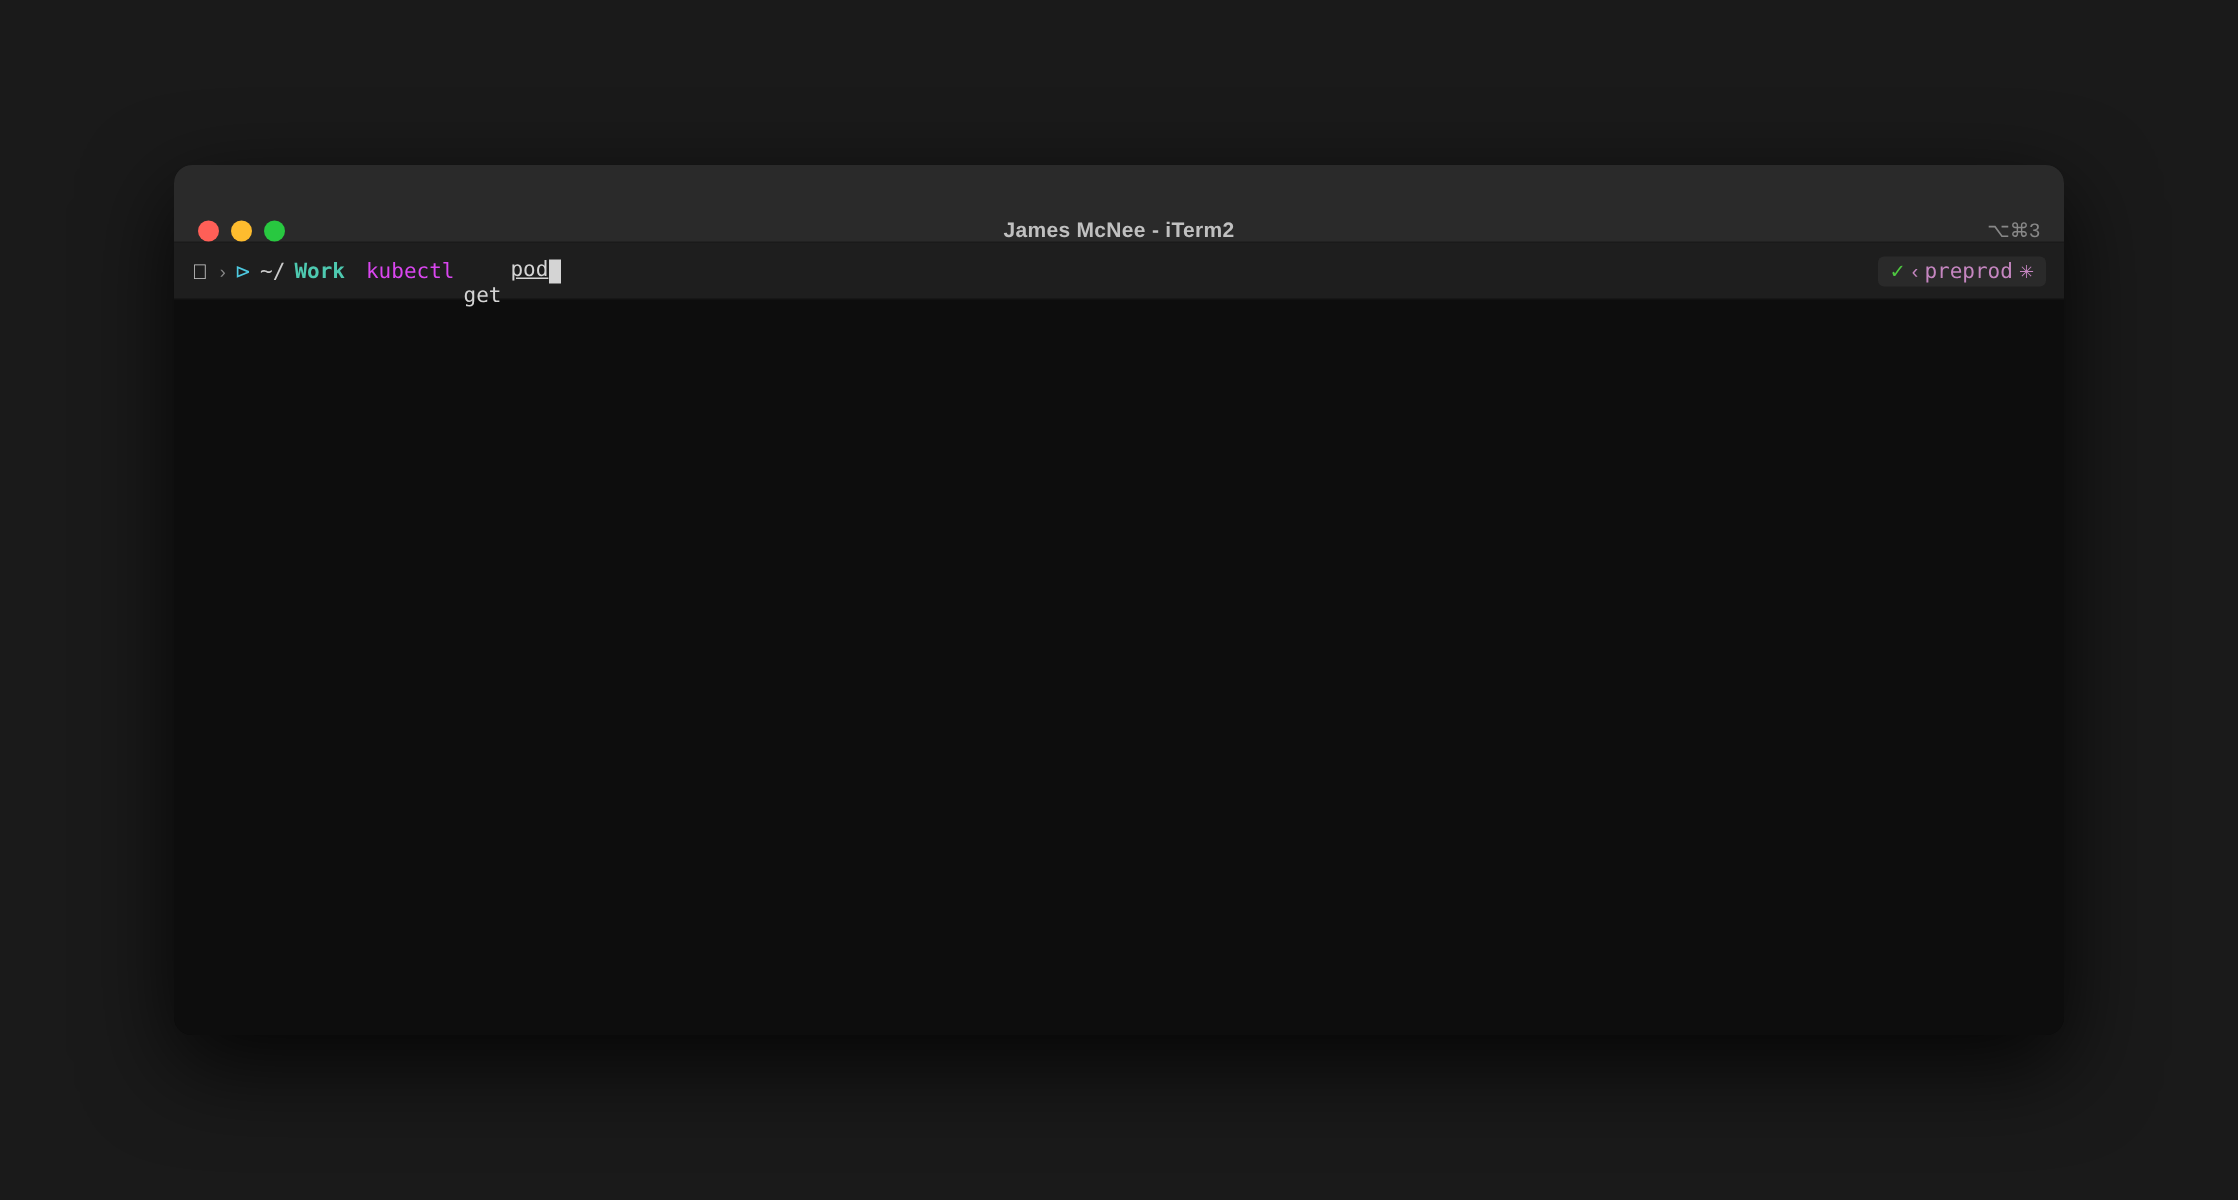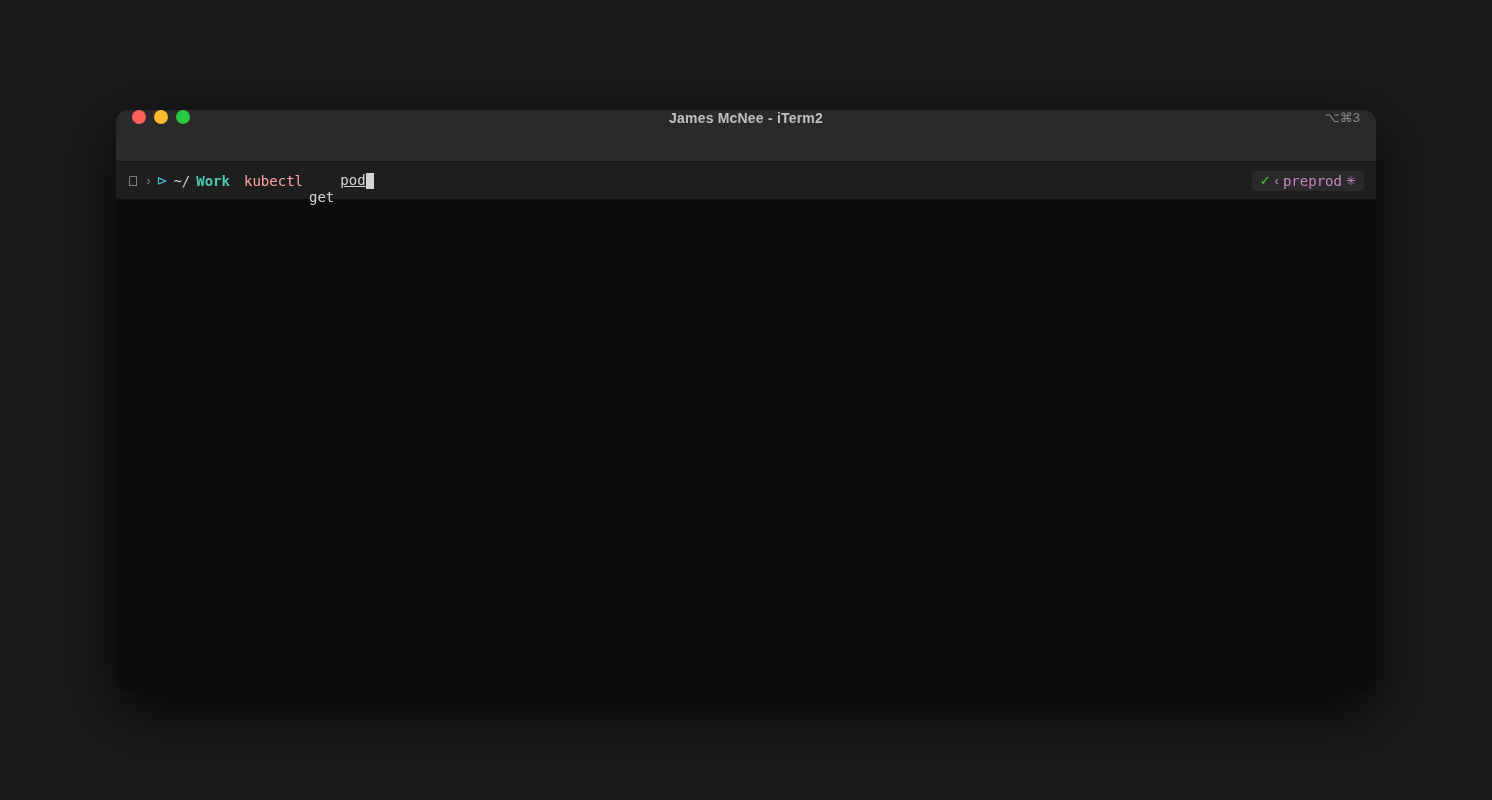--- a/index.html
+++ b/index.html
@@ -21,21 +21,21 @@
       border-radius: 12px;
       overflow: hidden;
       box-shadow: 0 20px 60px rgba(0,0,0,0.8);
     }
 
     .titlebar {
       width: 100%;
       height: 52px;
       background: #2a2a2a;
       display: flex;
-      align-items: flex-start;
+      align-items: flex-end;
       justify-content: center;
       position: relative;
       border-bottom: 1px solid #1a1a1a;
     }
 
     .traffic-lights {
       position: absolute;
       left: 16px;
       display: flex;
       gap: 8px;
@@ -101,21 +101,21 @@
     }
 
     .path-work {
       color: #4ec9b0;
       font-size: 14px;
       font-weight: 700;
       font-family: 'SF Mono', 'Monaco', 'Menlo', monospace;
     }
 
     .prompt-kubectl {
-      color: #fca5a5;
+      color: #d946ef;
       font-size: 14px;
       font-family: 'SF Mono', 'Monaco', 'Menlo', monospace;
       margin-left: 8px;
     }
 
     .prompt-get {
       color: #d4d4d4;
       font-size: 14px;
       font-family: 'SF Mono', 'Monaco', 'Menlo', monospace;
       margin-top: 32px;

